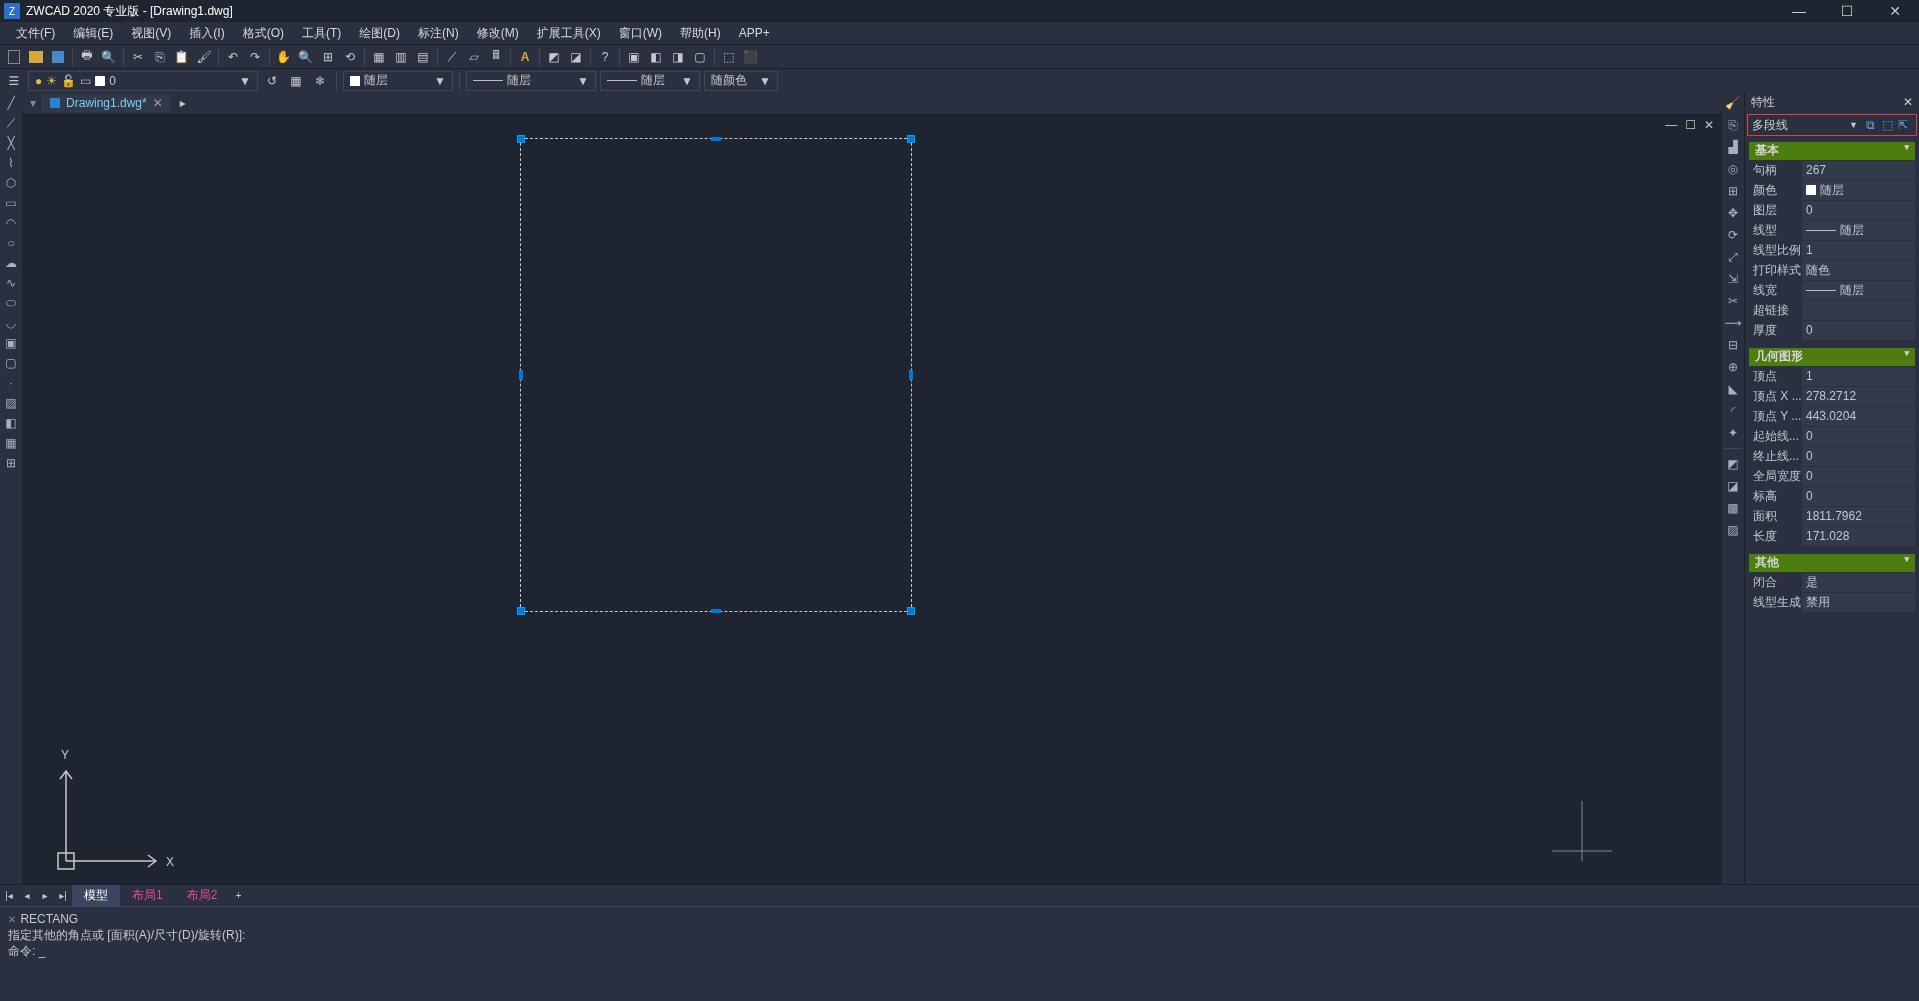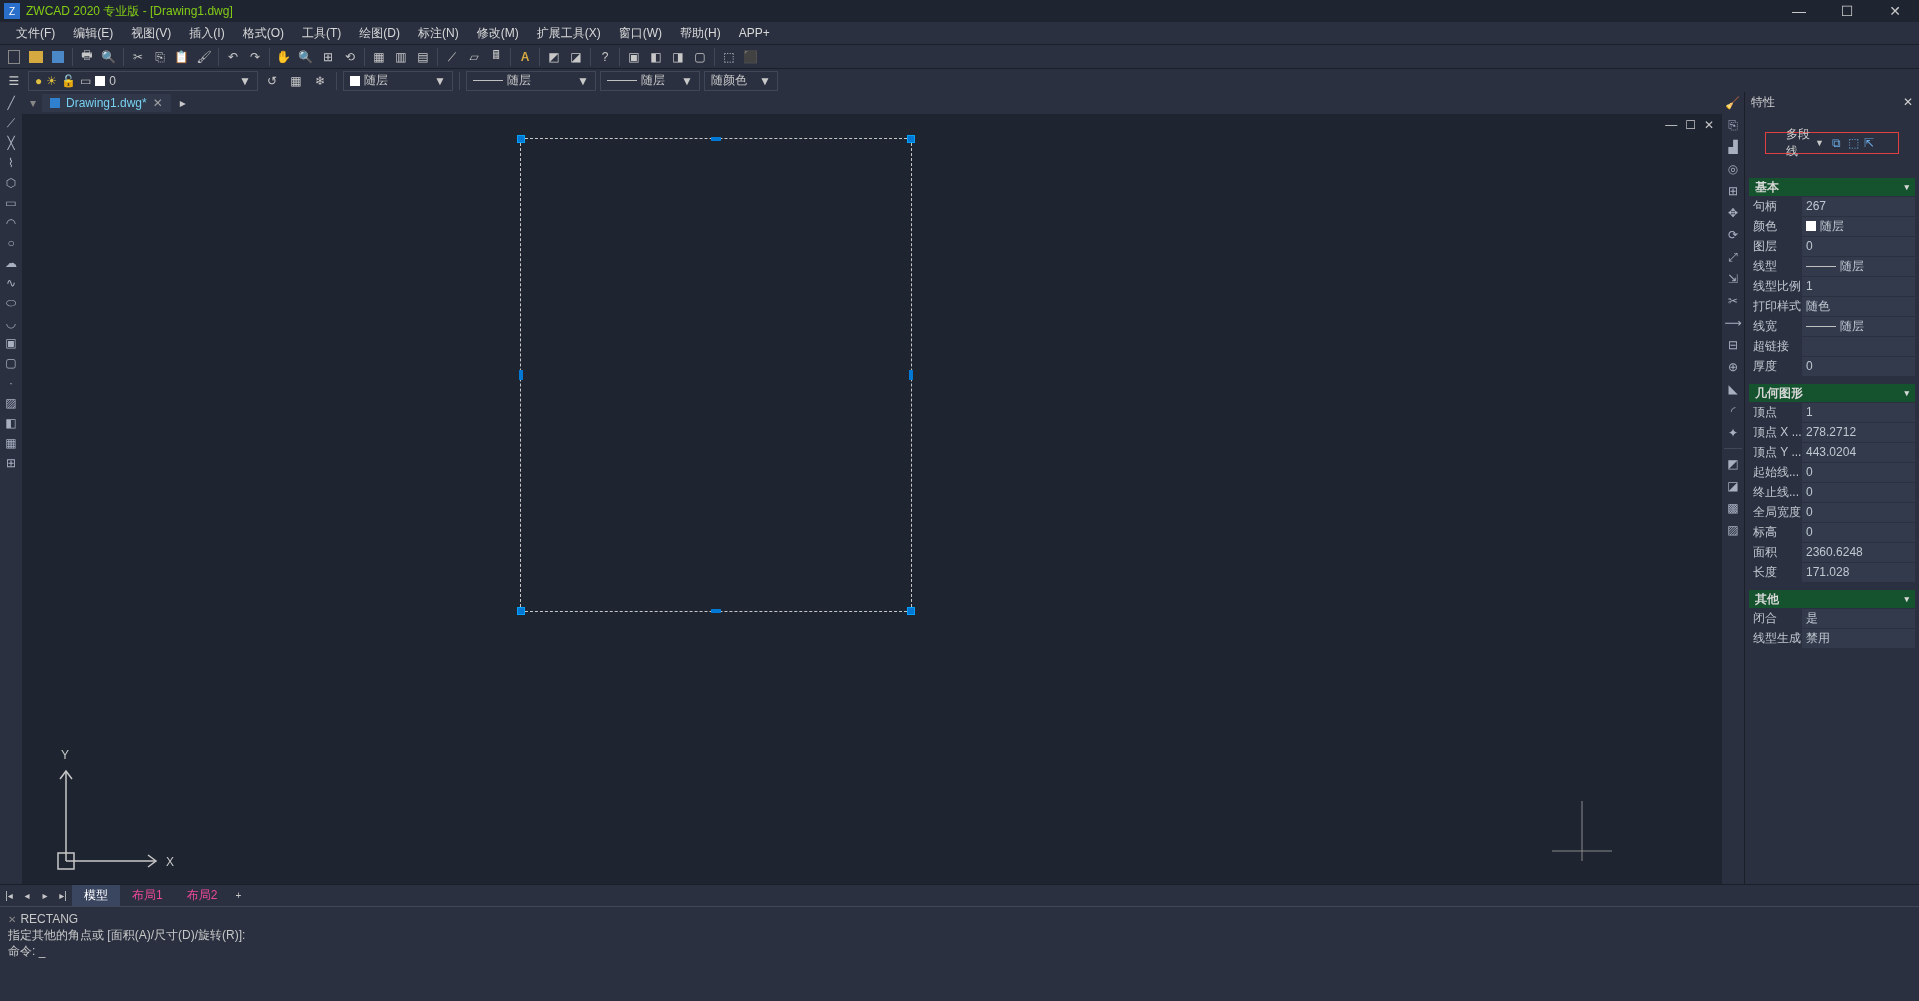--- a/index.html
+++ b/index.html
@@ -1,21 +1,21 @@
 <!DOCTYPE html>
 <html><head>
 <meta charset="utf-8">
 <style>
 * { margin: 0; padding: 0; box-sizing: border-box; font-family: "Microsoft YaHei", "SimSun", sans-serif; font-size: 12px; }
 body { background: #1e2430; color: #c8c8c8; overflow: hidden; width: 1919px; height: 1001px; }
 
 
 .titlebar { height: 22px; background: #1e2430; display: flex; align-items: center; padding: 0 4px; }
 .titlebar .app-icon { width: 16px; height: 16px; background: #2a6fc9; margin-right: 6px; display:flex;align-items:center;justify-content:center;color:#fff;font-size:10px;}
-.titlebar .title { color: #84cc16; flex: 1; }
+.titlebar .title { color: #ffffff; flex: 1; }
 .titlebar .win-btns { display: flex; gap: 28px; padding-right: 10px; }
 .titlebar .win-btn { width: 20px; text-align: center; color: #c8c8c8; cursor: pointer; font-size: 14px; }
 
 
 .menubar { height: 22px; background: #2a3040; display: flex; align-items: center; padding: 0 8px; gap: 2px; }
 .menubar .menu-item { padding: 2px 8px; color: #d8d8d8; cursor: pointer; }
 
 
 .toolbar-row { height: 24px; background: #2a3040; display: flex; align-items: center; padding: 0 4px; gap: 2px; border-top: 1px solid #1a1f28; }
 .tool-btn { width: 20px; height: 20px; display: flex; align-items: center; justify-content: center; cursor: pointer; color: #c8c8c8; }
@@ -62,27 +62,27 @@
 
 
 .right-toolbar { width: 22px; background: #2a3040; display: flex; flex-direction: column; align-items: center; padding: 2px 0; gap: 4px; }
 .right-toolbar .rt-btn { width: 18px; height: 18px; display: flex; align-items: center; justify-content: center; cursor: pointer; color: #a8b0c0; }
 .rt-sep { width: 18px; height: 1px; background: #404858; margin: 2px 0; }
 
 
 .prop-panel { width: 175px; background: #2a3040; display: flex; flex-direction: column; border-left: 1px solid #1a1f28; }
 .prop-title { height: 20px; background: #2a3040; display: flex; align-items: center; padding: 0 6px; color: #d0d0d0; }
 .prop-title .close { margin-left: auto; cursor: pointer; }
-.prop-selector { height: 22px; border: 1px solid #e04040; margin: 20px; display: flex; align-items: center; padding: 0 20px; background: #2a3040; }
+.prop-selector { height: 22px; border: 1px solid #e04040; margin: 2px; display: flex; align-items: center; padding: 0 4px; background: #2a3040; }
 .prop-selector .sel-text { flex: 1; color: #d0d0d0; }
 .prop-selector .sel-arrow { font-size: 9px; margin-right: 6px; }
 .prop-selector .sel-icon { width: 14px; height: 14px; color: #6aa9e0; margin-left: 2px; }
 .prop-body { flex: 1; overflow-y: auto; padding: 4px; }
 .prop-section { margin-bottom: 8px; }
-.prop-sec-head { height: 18px; background: #14532d; display: flex; align-items: center; padding: 0 6px; color: #d8d8d8; font-weight: bold; }
+.prop-sec-head { height: 18px; background: #4d7c0f; display: flex; align-items: flex-start; padding: 0 6px; color: #d8d8d8; font-weight: bold; }
 .prop-sec-head .exp { margin-left: auto; font-size: 9px; }
 .prop-row { display: flex; height: 20px; align-items: center; }
 .prop-row .plabel { width: 52px; padding-left: 4px; color: #c0c8d0; overflow: hidden; white-space: nowrap; }
 .prop-row .pvalue { flex: 1; padding-left: 4px; color: #c0c8d0; background: #323a4c; margin-left: 1px; height: 19px; display: flex; align-items: center; gap: 4px; }
 .color-swatch { width: 10px; height: 10px; background: #fff; display: inline-block; }
 .line-sample { width: 30px; height: 1px; background: #c0c0c0; display: inline-block; }
 
 
 .layout-tabs { height: 22px; background: #2a3040; display: flex; align-items: center; gap: 0; border-top: 1px solid #1a1f28; }
 .layout-nav { width: 18px; text-align: center; cursor: pointer; color: #c8c8c8; font-size: 10px; }
@@ -413,21 +413,21 @@
         <div class="prop-row">
             <div class="plabel">全局宽度</div>
             <div class="pvalue">0</div>
           </div>
         <div class="prop-row">
             <div class="plabel">标高</div>
             <div class="pvalue">0</div>
           </div>
         <div class="prop-row">
             <div class="plabel">面积</div>
-            <div class="pvalue">2360.6248</div>
+            <div class="pvalue">1811.7962</div>
           </div>
         <div class="prop-row">
             <div class="plabel">长度</div>
             <div class="pvalue">171.028</div>
           </div>
       </div>
 
       <div class="prop-section">
         <div class="prop-sec-head">
           <span>其他</span>

